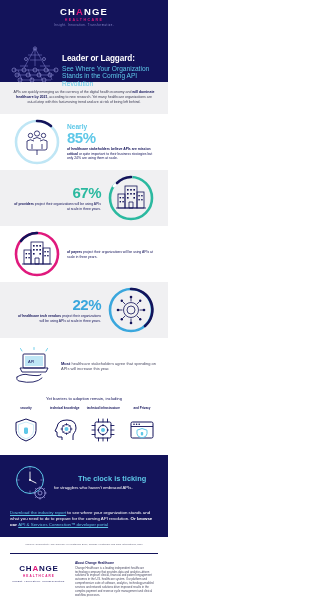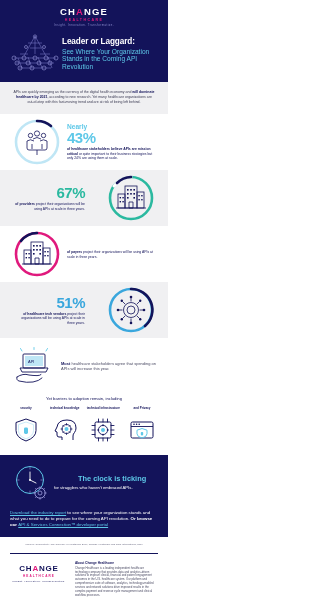--- a/index.html
+++ b/index.html
@@ -24,21 +24,21 @@
     color:#ffffff; line-height:10px;
   }
   .logo-main .ac { color:#e0197d; }
   .logo-sub {
     font-size:3.6px; font-weight:bold; letter-spacing:1.4px;
     color:#e0197d; margin-top:1px;
   }
   .logo-tag {
     font-size:2.7px; letter-spacing:.5px; color:#8f8fd0; margin-top:1.5px;
   }
-  .hero-body { display:flex; align-items:center; margin-top:5px; }
+  .hero-body { display:flex; align-items:flex-end; margin-top:17px; }
   .hero-art { width:62px; flex:none; padding-left:8px; padding-top:2px; }
   .hero-text { padding-right:6px; }
   .hero-title {
     font-size:8.2px; font-weight:bold; color:#ffffff; line-height:9px;
     letter-spacing:-.1px;
   }
   .hero-sub {
     font-size:6.6px; color:#5ec8e8; line-height:7.6px; margin-top:2px;
   }
 
@@ -49,21 +49,21 @@
   .intro p {
     font-size:3.5px; line-height:5px; color:#3a3a52; text-align:center;
   }
   .intro b { color:#13135a; }
 
   
   .stat {
     display:flex; align-items:center; padding:4px 10px;
     background:#ffffff;
   }
-  .stat.alt { background:#f0f0f2;gap:16px; }
+  .stat.alt { background:#f0f0f2; }
   .stat-ico { flex:none; width:54px; display:flex; justify-content:center; }
   .stat-txt { flex:1; padding:0 3px; }
   .stat-pre { font-size:6.6px; font-weight:bold; color:#5ec8e8; line-height:7px; }
   .stat-num { font-size:15px; font-weight:bold; line-height:15px; letter-spacing:-.5px; }
   .n-blue { color:#5ec8e8; }
   .n-green { color:#2bb9a0; }
   .n-pink { color:#e0197d; }
   .n-dblue { color:#3aa7dd; }
   .stat-desc {
     font-size:3.4px; line-height:4.6px; color:#13135a; margin-top:2px;
@@ -203,21 +203,21 @@
             <path d="M27 23 q3.5-2.5 7 0"></path>
             <path d="M14 23 v7 q0 2 2 2 h16 q2 0 2-2 v-7"></path>
             <path d="M24 32 v5"></path>
             <path d="M19 26 v5 M29 26 v5"></path>
           </g>
         </svg>
       </div>
     </div>
     <div class="stat-txt">
       <div class="stat-pre">Nearly</div>
-      <div class="stat-num n-blue">43%</div>
+      <div class="stat-num n-blue">85%</div>
       <div class="stat-desc"><b>of healthcare stakeholders believe APIs are mission critical</b><span> or quite important to their business strategies but only 24% are using them at scale.</span></div>
     </div>
   </div>
 
   <div class="stat alt">
     <div class="stat-txt ta-r">
       <div class="stat-num n-green">67%</div>
       <div class="stat-desc"><b>of providers</b><span> project their organizations will be using APIs at scale in three years.</span></div>
     </div>
     <div class="stat-ico">
@@ -290,21 +290,21 @@
         </svg>
       </div>
     </div>
     <div class="stat-txt">
       <div class="stat-desc"><b>of payers</b><span> project their organizations will be using APIs at scale in three years.</span></div>
     </div>
   </div>
 
   <div class="stat alt">
     <div class="stat-txt ta-r">
-      <div class="stat-num n-dblue">51%</div>
+      <div class="stat-num n-dblue">22%</div>
       <div class="stat-desc"><b>of healthcare tech vendors</b><span> project their organizations will be using APIs at scale in three years.</span></div>
     </div>
     <div class="stat-ico">
       <div class="ring">
         <svg width="48" height="48" viewBox="0 0 48 48">
           <circle cx="24" cy="24" r="21" fill="none" stroke="#3aa7dd" stroke-width="2.6"></circle>
           <path d="M24 3 A21 21 0 0 1 38 40" fill="none" stroke="#13135a" stroke-width="2.6" stroke-linecap="round"></path>
           <g fill="none" stroke="#13135a" stroke-width=".8">
             <circle cx="24" cy="24" r="7.5"></circle>
             <circle cx="24" cy="24" r="4"></circle>

